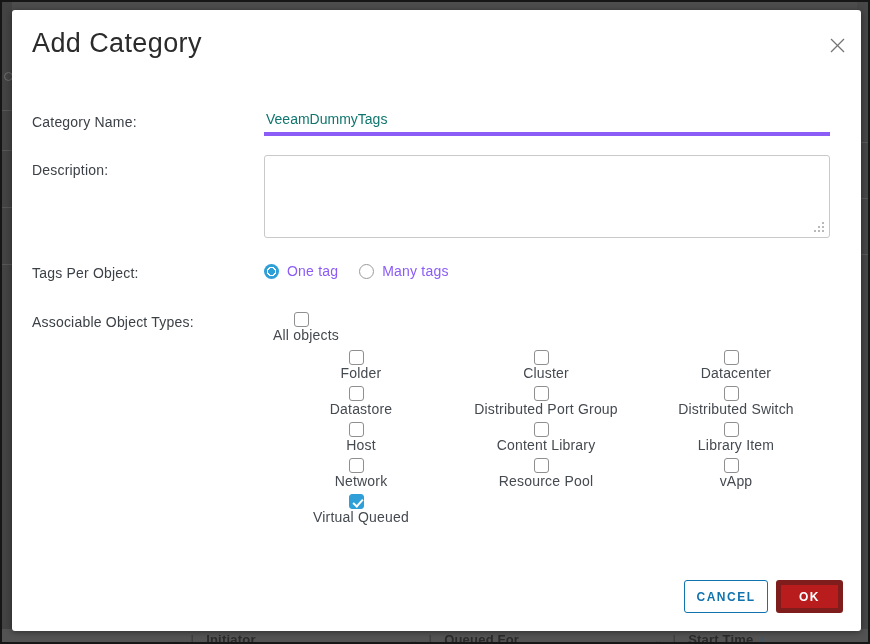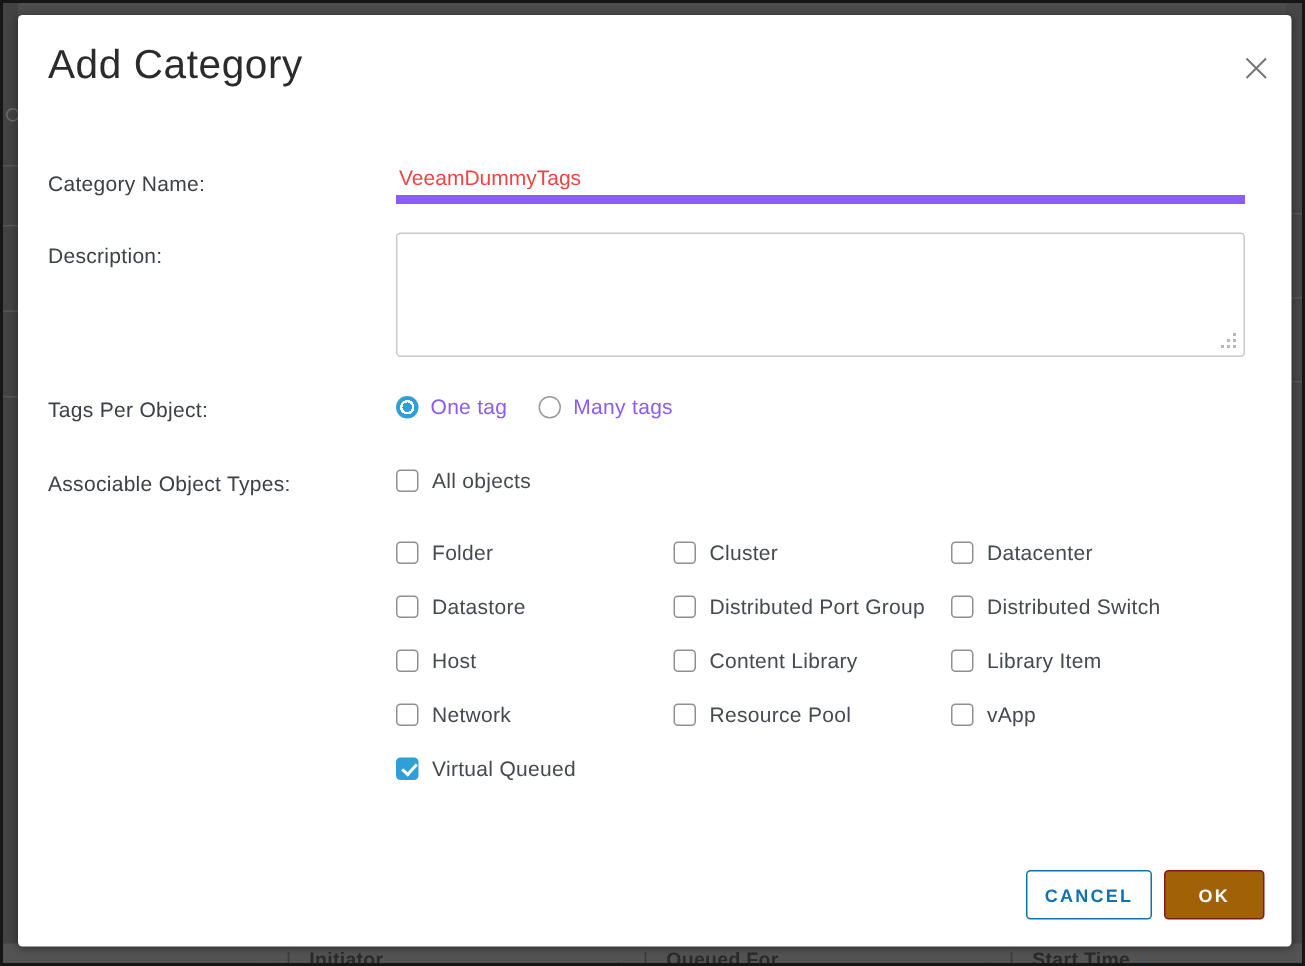--- a/index.html
+++ b/index.html
@@ -33,21 +33,21 @@
 
   .modal-title { position:absolute; left:20px; top:18px; font-size:27px; font-weight:300;
                  color:#2b2b2b; letter-spacing:.4px; }
   .close-btn { position:absolute; left:814px; top:24px; width:22px; height:22px;
                cursor:pointer; display:flex; align-items:center; justify-content:center; }
 
   .field-label { position:absolute; left:20px; font-size:14px; color:#3c4147;
                  letter-spacing:.2px; }
 
   .name-input { position:absolute; left:252px; top:100px; width:566px; height:26px;
-                border:none; border-bottom:6px solid #8b5cf6; font-size:14px; color:#ef4444;
+                border:none; border-bottom:4px solid #8b5cf6; font-size:14px; color:#0f766e;
                 font-family:"Liberation Sans","DejaVu Sans",sans-serif; outline:none;
                 padding:0 2px 4px 2px; background:transparent; }
 
   .desc-area { position:absolute; left:252px; top:145px; width:566px; height:83px;
                border:1px solid #c9c9c9; border-radius:3px; resize:none; outline:none;
                font-family:"Liberation Sans","DejaVu Sans",sans-serif; font-size:13px;
                padding:6px 8px; color:#2e2e2e; }
   .grip { position:absolute; left:810px; top:220px; width:2px; height:2px; background:#b9b9b9;
           box-shadow:-4px 0 #b9b9b9,-8px 0 #b9b9b9,0 -4px #b9b9b9,-4px -4px #b9b9b9,0 -8px #b9b9b9;
           pointer-events:none; }
@@ -55,40 +55,40 @@
   
   .radio-group { position:absolute; left:252px; top:253px; display:flex; align-items:center; }
   .radio-item { display:flex; align-items:center; margin-right:21px; cursor:pointer; }
   .radio-dot { width:15px; height:15px; border-radius:50%; border:1px solid #9a9a9a;
                background:#fff; flex:0 0 auto; }
   .radio-item.selected .radio-dot { border:none;
        background:radial-gradient(circle,#2f9fd8 0 3.2px,#ffffff 3.2px 4.8px,#2f9fd8 4.8px 8px); }
   .radio-label { margin-left:8px; font-size:14px; color:#8b5cf6; letter-spacing:.2px; }
 
   
-  .check-item { display:flex; align-items:center; cursor:pointer; }
+  .check-item { display:flex; align-items:center; cursor:pointer;flex-direction:column; }
   .cb { position:relative; width:15px; height:15px; border:1px solid #8f8f8f; border-radius:3px;
         background:#fff; flex:0 0 auto; }
   .cb.checked { background:#2f9fd8; border-color:#2f9fd8; }
   .cb.checked::after { content:""; position:absolute; left:4.5px; top:1.5px; width:4px;
         height:8px; border:solid #fff; border-width:0 2px 2px 0; transform:rotate(42deg); }
   .cb-label { margin-left:9px; font-size:14px; color:#454a50; letter-spacing:.2px;
               white-space:nowrap; }
   .all-objects { position:absolute; left:252px; top:302px; }
   .type-grid { position:absolute; left:252px; top:340px; display:grid;
                grid-template-columns:185px 185px 195px; grid-auto-rows:36px; }
 
   
   .btn { position:absolute; top:570px; height:33px; border-radius:3px; font-size:12px;
          font-weight:700; letter-spacing:1.5px; cursor:pointer; text-align:left;
          font-family:"Liberation Sans","DejaVu Sans",sans-serif;
          display:flex; align-items:center; justify-content:center; }
   .btn-cancel { left:672px; width:84px; background:#ffffff; border:1px solid #1173ae;
                 color:#1173ae; }
-  .btn-ok { left:764px; width:67px; background:#a16207; border:1px solid #7f1d1d; color:#ffffff; }
+  .btn-ok { left:764px; width:67px; background:#b91c1c; border:5px solid #7f1d1d; color:#ffffff; }
 </style>
 </head>
 <body>
 
 <div class="screen">
 
   <div class="bg-top"></div>
   <div class="bg-left">
     <span class="bg-circle"></span>
     <span class="bg-div" style="top:108px"></span>

